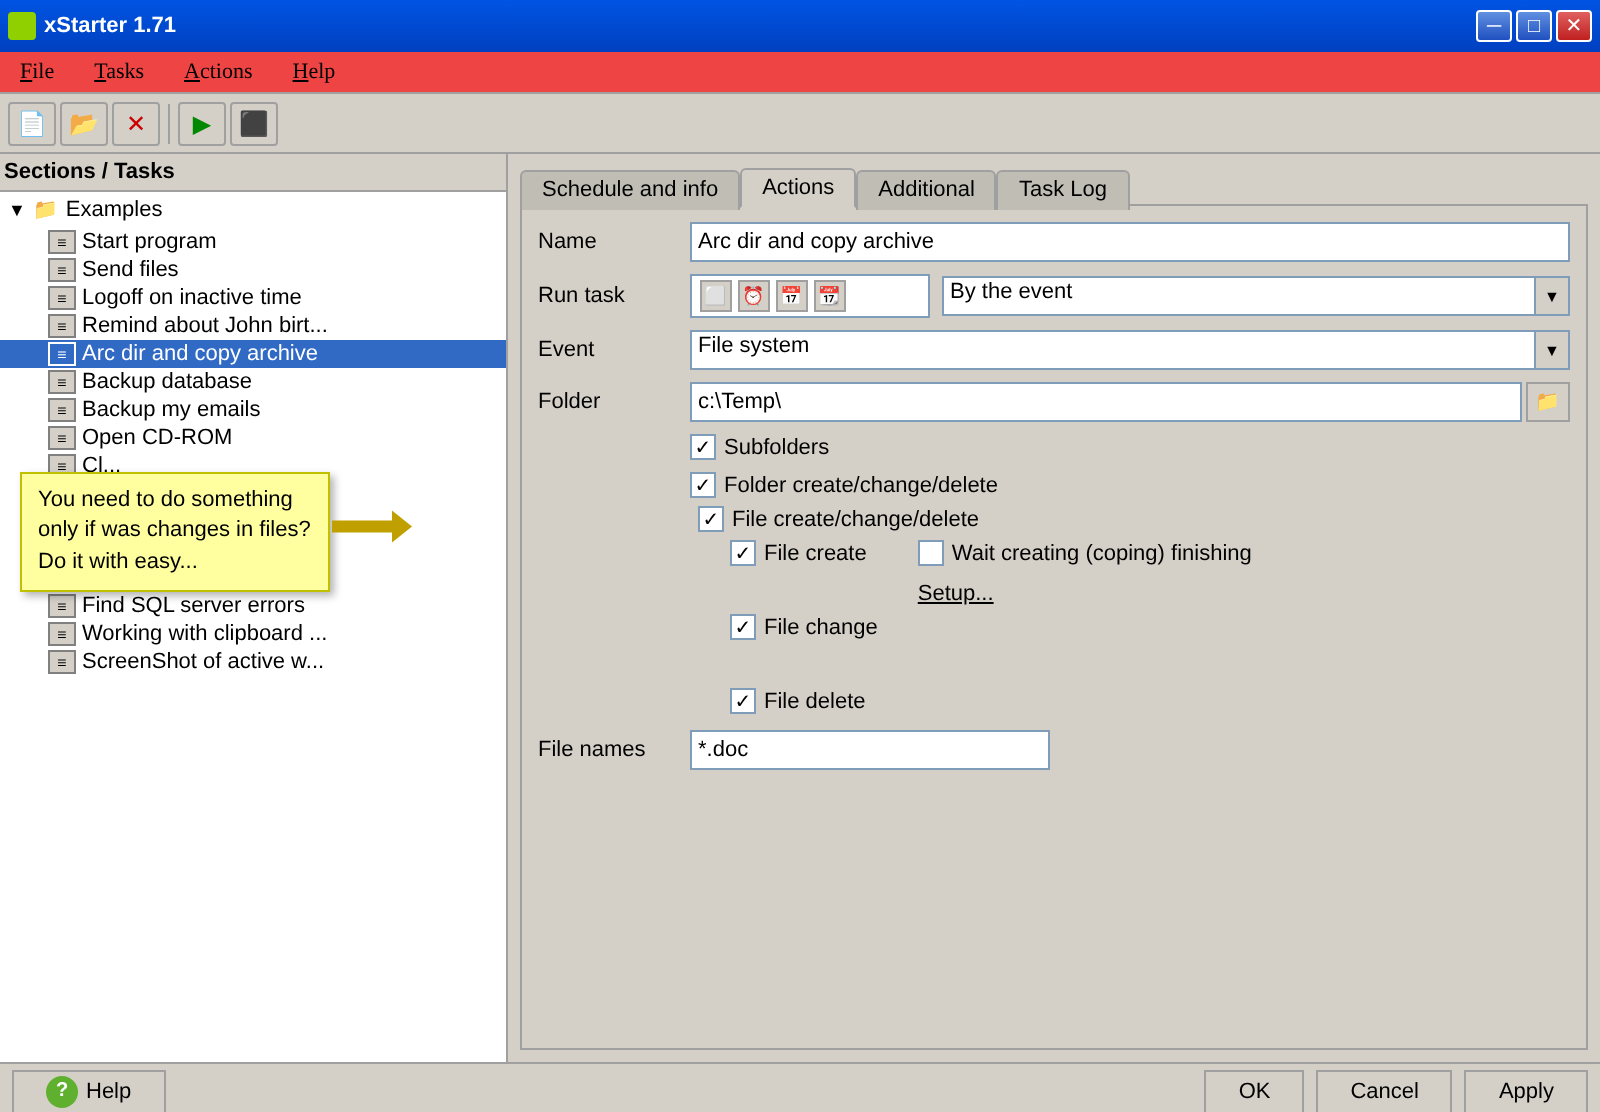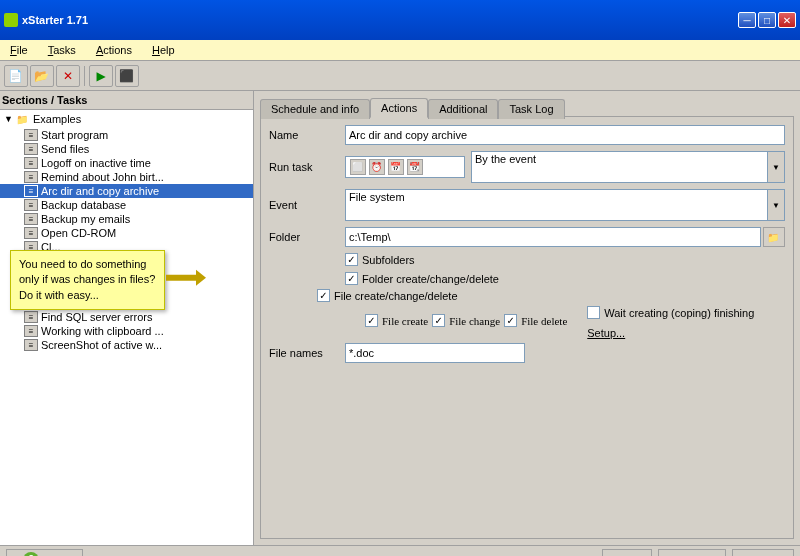--- a/index.html
+++ b/index.html
@@ -6,36 +6,36 @@
     body { font-family: 'Tahoma', 'Arial', sans-serif; font-size: 11px; background: #d4d0c8; }
 
     
     .title-bar {
       background: linear-gradient(to bottom, #0054e3, #0040c0);
       color: white;
       display: flex;
       align-items: center;
       justify-content: space-between;
       padding: 3px 4px;
-      height: 40px;
+      height: 26px;
     }
     .title-bar-left { display: flex; align-items: center; gap: 4px; font-size: 11px; font-weight: bold; }
     .title-bar-icon { width: 14px; height: 14px; background: #90d000; border-radius: 2px; }
     .title-bar-buttons { display: flex; gap: 2px; }
     .tb-btn {
       width: 18px; height: 16px; border: 1px solid #fff; border-radius: 2px;
       display: flex; align-items: center; justify-content: center; font-size: 10px; cursor: pointer; color: white;
       background: linear-gradient(to bottom, #6090e0, #2050c0);
     }
     .tb-btn.close { background: linear-gradient(to bottom, #e06060, #c02020); }
 
     
     .menu-bar {
-      background: #fef9c3; border-bottom: 1px solid #a0a0a0;
-      display: flex; padding: 2px 4px; gap: 8px;
+      background: #ef4444; border-bottom: 1px solid #a0a0a0;
+      display: flex; padding: 2px 4px; gap: 8px; font-family: Liberation Serif, serif;
     }
     .menu-item { padding: 2px 6px; cursor: pointer; font-size: 11px; }
     .menu-item u { text-decoration: underline; }
 
     
     .toolbar {
       background: #d4d0c8; border-bottom: 1px solid #a0a0a0;
       display: flex; align-items: center; padding: 2px 4px; gap: 2px; height: 30px;
     }
     .tool-btn {
@@ -108,21 +108,21 @@
     .checkbox-row { display: flex; align-items: center; gap: 4px; margin-bottom: 4px; text-align: right; }
     .cb { width: 13px; height: 13px; border: 1px solid #7f9db9; background: white; display: flex; align-items: center; justify-content: center; font-size: 9px; cursor: pointer; flex-shrink: 0; }
     .cb.checked::before { content: '✓'; color: #000; font-size: 10px; }
     .cb-label { font-size: 11px; }
 
     
     .folder-row { display: flex; align-items: center; gap: 2px; flex: 1; }
     .browse-btn { width: 22px; height: 20px; border: 1px solid #a0a0a0; background: #d4d0c8; display: flex; align-items: center; justify-content: center; cursor: pointer; font-size: 10px; }
 
     
-    .select-with-arrow { display: flex; flex: 1; height: 32px; }
+    .select-with-arrow { display: flex; flex: 1; height: 20px; }
     .select-box { flex: 1; border: 1px solid #7f9db9; border-right: none; background: white; padding: 1px 3px; font-size: 11px; }
     .select-arrow { width: 18px; border: 1px solid #7f9db9; background: #d4d0c8; display: flex; align-items: center; justify-content: center; cursor: pointer; font-size: 8px; }
 
     
     .bottom-bar {
       height: 28px; background: #d4d0c8; border-top: 1px solid #a0a0a0;
       display: flex; align-items: center; padding: 0 6px; gap: 6px;
     }
     .bottom-btn {
       padding: 2px 16px; border: 1px solid #a0a0a0; background: #d4d0c8;
@@ -332,27 +332,27 @@
       <div class="checkbox-row subfolders-row" style="margin-left:76px; margin-bottom:6px;">
         <div class="cb checked"></div>
         <span class="cb-label">Subfolders</span>
       </div>
 
       <div class="checkbox-row" style="margin-left:76px; margin-bottom:4px;">
         <div class="cb checked"></div>
         <span class="cb-label">Folder create/change/delete</span>
       </div>
 
-      <div class="checkbox-row" style="margin-left:48px; margin-bottom:4px;">
+      <div class="checkbox-row" style="margin-left:80px; margin-bottom:4px;">
         <div class="cb checked"></div>
         <span class="cb-label">File create/change/delete</span>
       </div>
 
       <div style="display:flex; gap:20px; margin-left:96px; margin-bottom:4px;">
-        <div style="display:flex; gap:4px;font-family:Liberation Serif, serif;">
+        <div style="display:flex; flex-direction:column; gap:20px;">
           <div class="checkbox-row">
             <div class="cb checked"></div>
             <span class="cb-label">File create</span>
           </div>
           <div class="checkbox-row">
             <div class="cb checked"></div>
             <span class="cb-label">File change</span>
           </div>
           <div class="checkbox-row">
             <div class="cb checked"></div>

